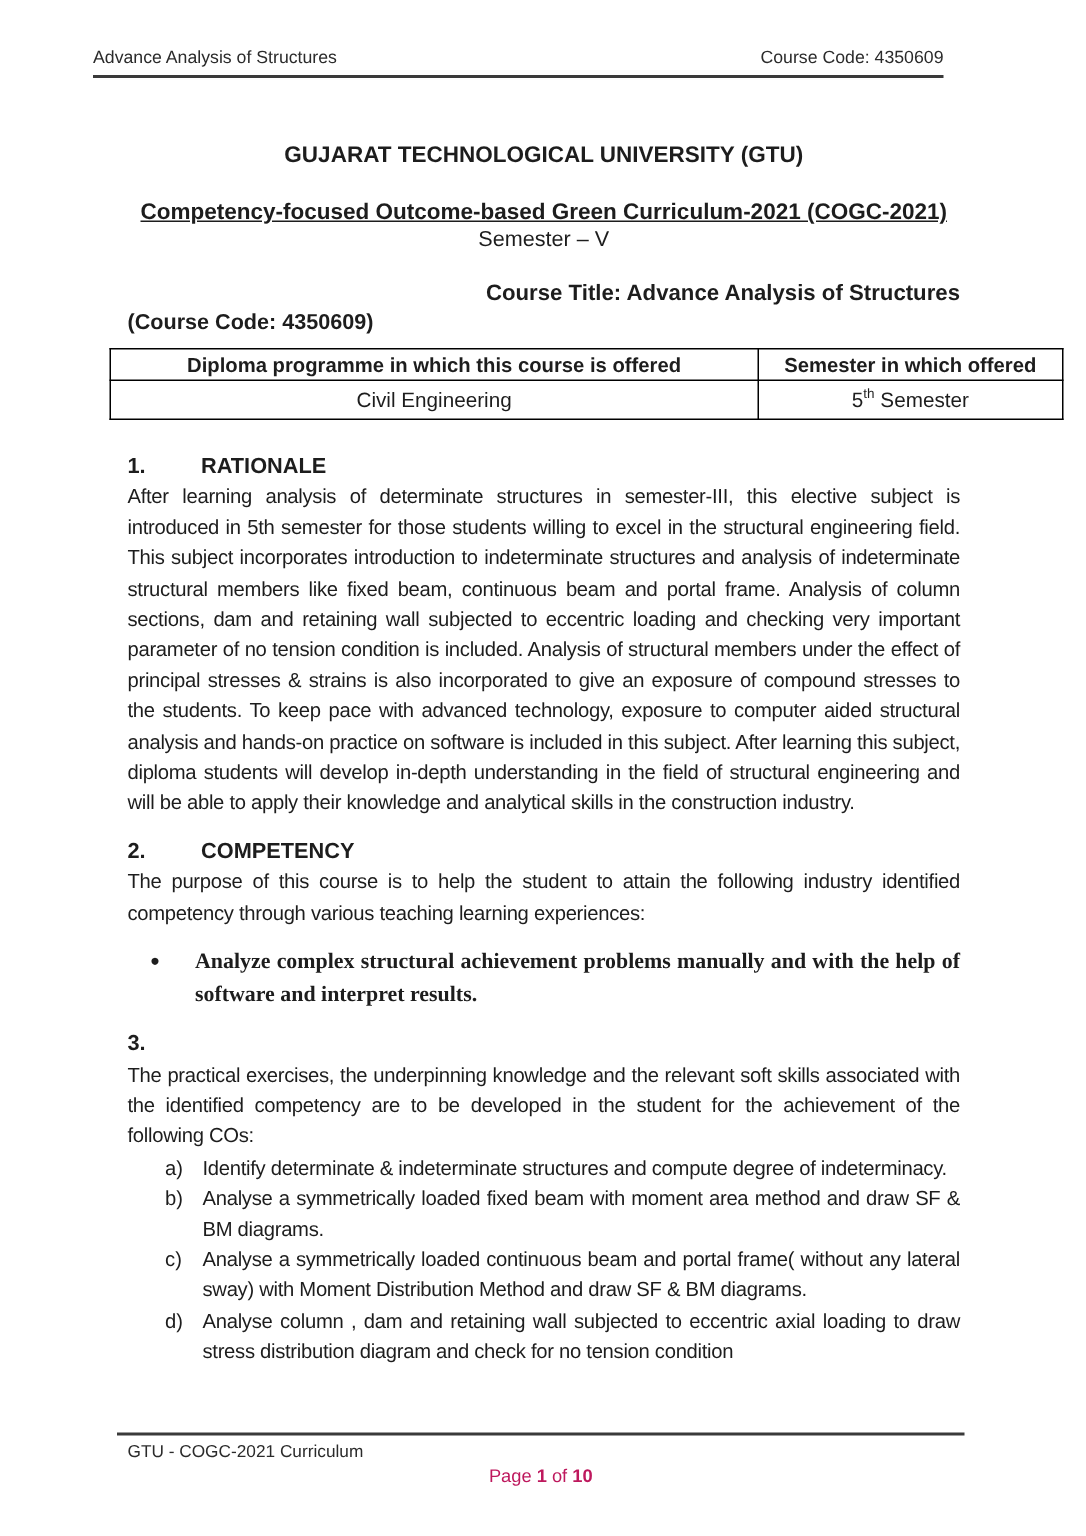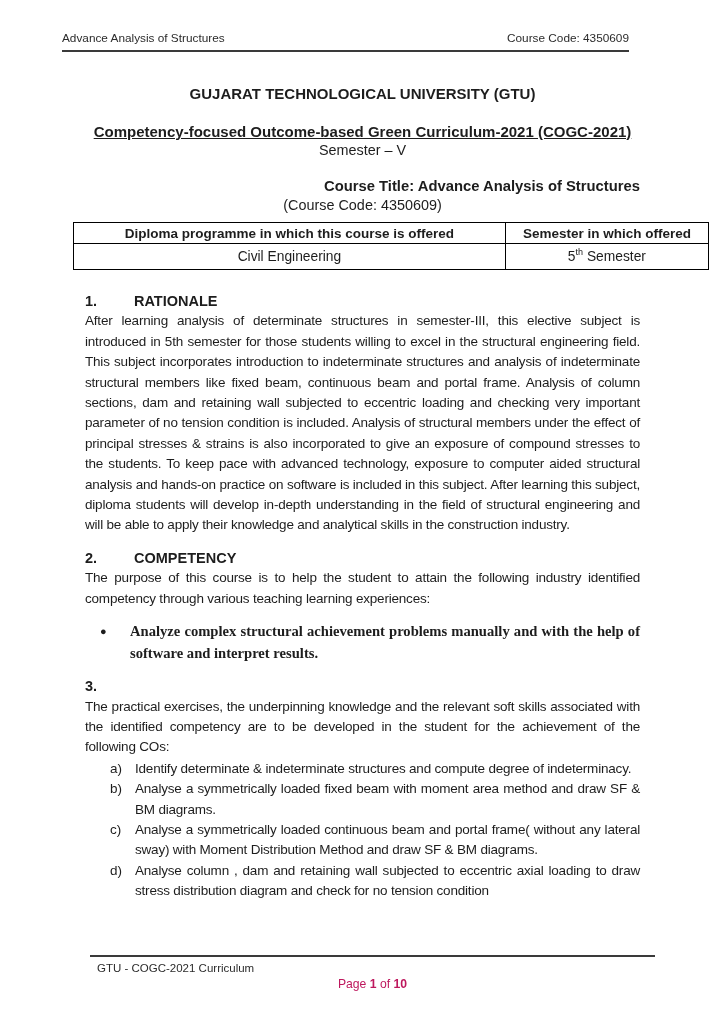--- a/index.html
+++ b/index.html
@@ -16,27 +16,27 @@
     top: 31px; left: 62px; width: 567px;
     display: flex;
     justify-content: space-between;
     font-size: 11.8px;
     color: #2b2b2b;
     border-bottom: 2px solid #3a3a3a;
     padding-bottom: 5px;
   }
   .content {
     position: absolute;
-    top: 0; left: 85px; width: 555px;
+    top: 10px; left: 85px; width: 555px;
   }
   .t-uni  { margin-top: 84px; font-size: 15px; font-weight: bold; text-align: center; line-height: 19px; }
   .t-curr { margin-top: 19px; font-size: 15px; font-weight: bold; text-align: center; line-height: 19px; text-decoration: underline; }
   .t-sem  { font-size: 14.4px; text-align: center; line-height: 19px; }
   .t-ct   { margin-top: 17px; font-size: 14.8px; font-weight: bold; text-align: right; line-height: 19px; }
-  .t-cc   { font-size: 14.4px; text-align: center; line-height: 19px; }
+  .t-cc   { font-size: 14.4px; line-height: 19px; font-weight: bold; }
   table.offer {
     margin-top: 7px;
     margin-left: -12px;
     width: 636px;
     border-collapse: collapse;
   }
   table.offer th, table.offer td {
     border: 1.4px solid #000;
     text-align: center;
     padding: 1px 4px;
@@ -75,21 +75,21 @@
     font-size: 14.6px;
     line-height: 21.5px;
     text-align: justify;
   }
   .co-list { margin-top: 1px; }
   .co-row { display: flex; }
   .co-label { flex: 0 0 25px; margin-left: 25px; font-size: 13.5px; line-height: 20.4px; }
   .co-text { flex: 1; }
   .page-footer {
     position: absolute;
-    top: 955px; left: 90px; width: 565px;
+    top: 955px; left: 78px; width: 565px;
     border-top: 2px solid #3a3a3a;
   }
   .footer-left { margin-top: 5px; margin-left: 7px; font-size: 11.5px; color: #2b2b2b; }
   .footer-page { margin-top: 3px; text-align: center; font-size: 12.2px; color: #be185d; }
   .footer-page .pg-bold { font-weight: bold; }
 </style>
 </head>
 <body>
 
 <div>

